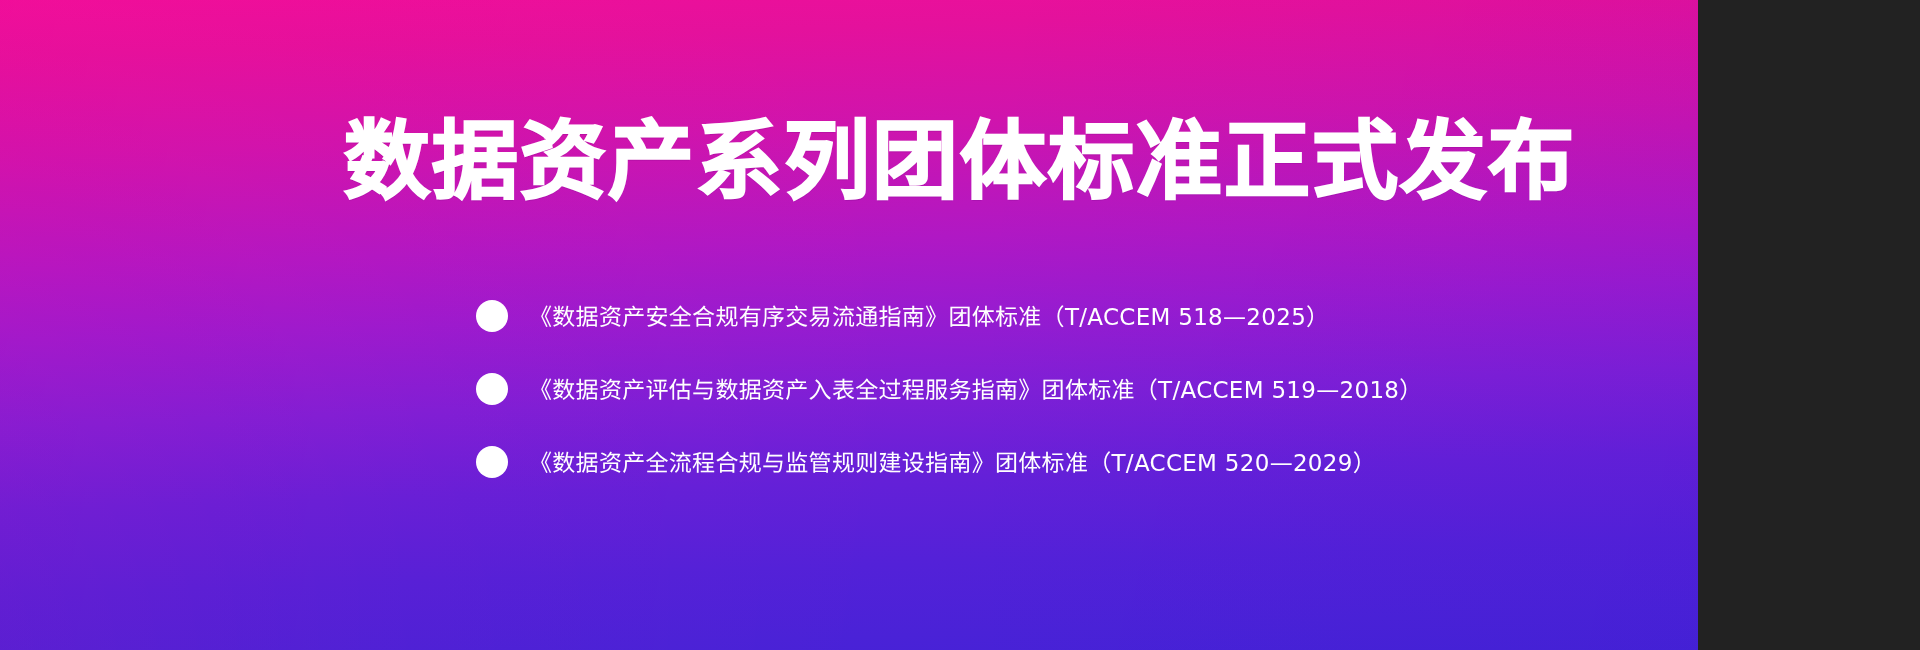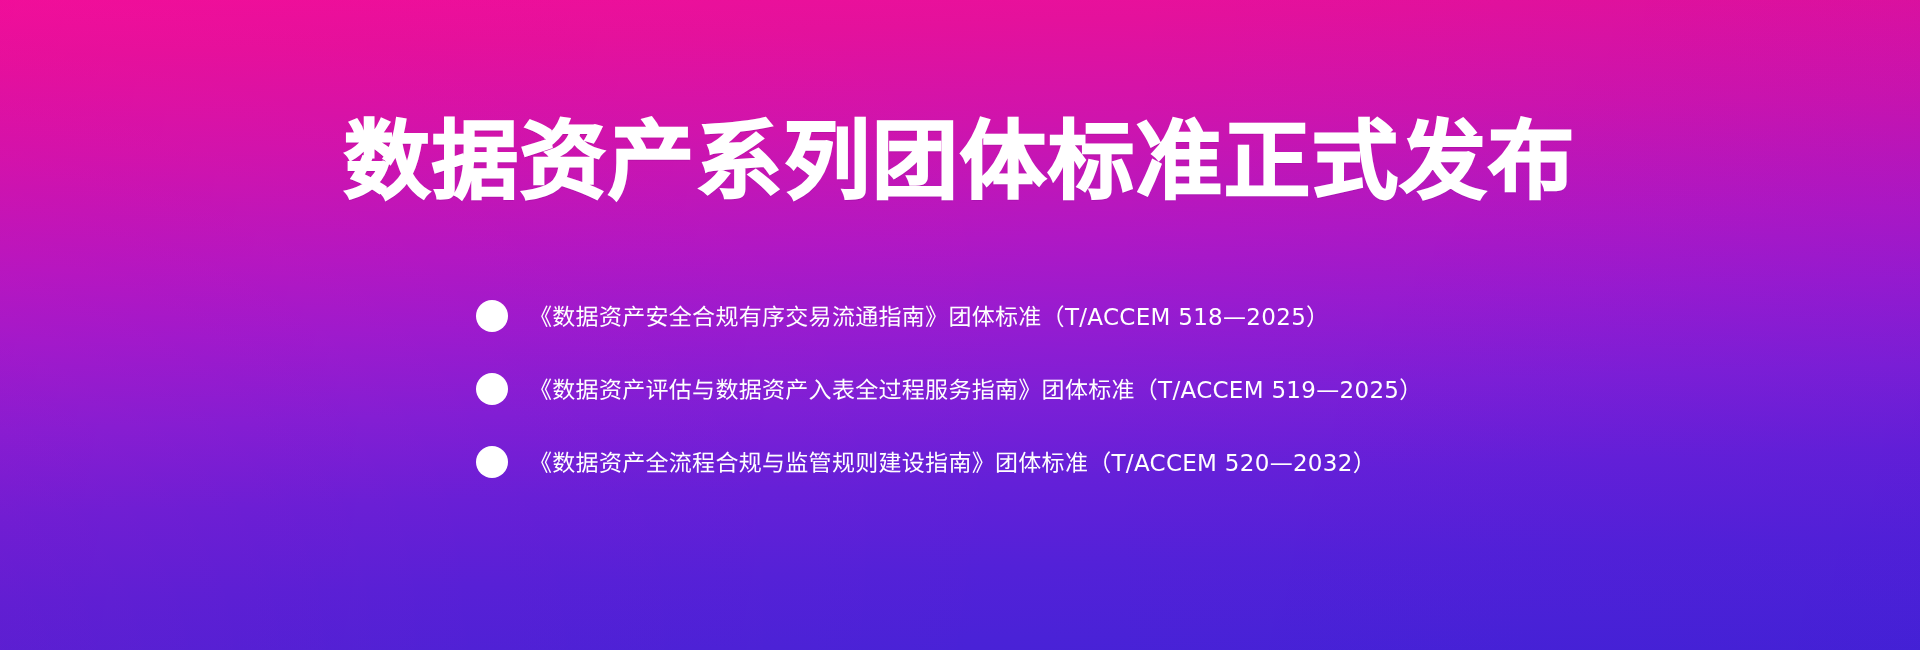--- a/index.html
+++ b/index.html
@@ -7,21 +7,21 @@
     margin: 0;
     padding: 0;
     background: #222;
   }
   body {
     font-family: "Liberation Sans", "DejaVu Sans", sans-serif;
   }
 
   .banner {
     position: relative;
-    width: 1920px;
+    width: 1698px;
     height: 650px;
     overflow: hidden;
     background: linear-gradient(178deg,
         #ef0f9a 0%,
         #e4119c 8%,
         #cf14ad 22%,
         #b018c4 38%,
         #9a1bcf 48%,
         #7e1fd6 60%,
         #6420d8 72%,
@@ -112,24 +112,24 @@
 
     <ul class="std-list">
 
       <li class="std-item">
         <span class="bullet-dot"></span>
         <span class="std-text">《数据资产安全合规有序交易流通指南》团体标准（T/ACCEM 518—2025）</span>
       </li>
 
       <li class="std-item">
         <span class="bullet-dot"></span>
-        <span class="std-text">《数据资产评估与数据资产入表全过程服务指南》团体标准（T/ACCEM 519—2025）</span>
+        <span class="std-text">《数据资产评估与数据资产入表全过程服务指南》团体标准（T/ACCEM 519—2018）</span>
       </li>
 
       <li class="std-item">
         <span class="bullet-dot"></span>
-        <span class="std-text">《数据资产全流程合规与监管规则建设指南》团体标准（T/ACCEM 520—2032）</span>
+        <span class="std-text">《数据资产全流程合规与监管规则建设指南》团体标准（T/ACCEM 520—2029）</span>
       </li>
 
     </ul>
 
   </div>
 </div>
 
 </body></html>

